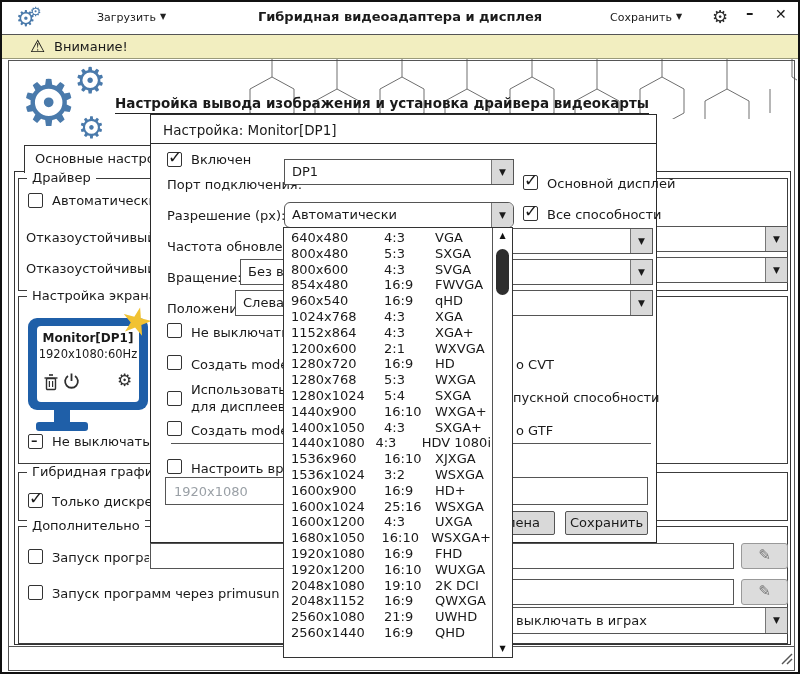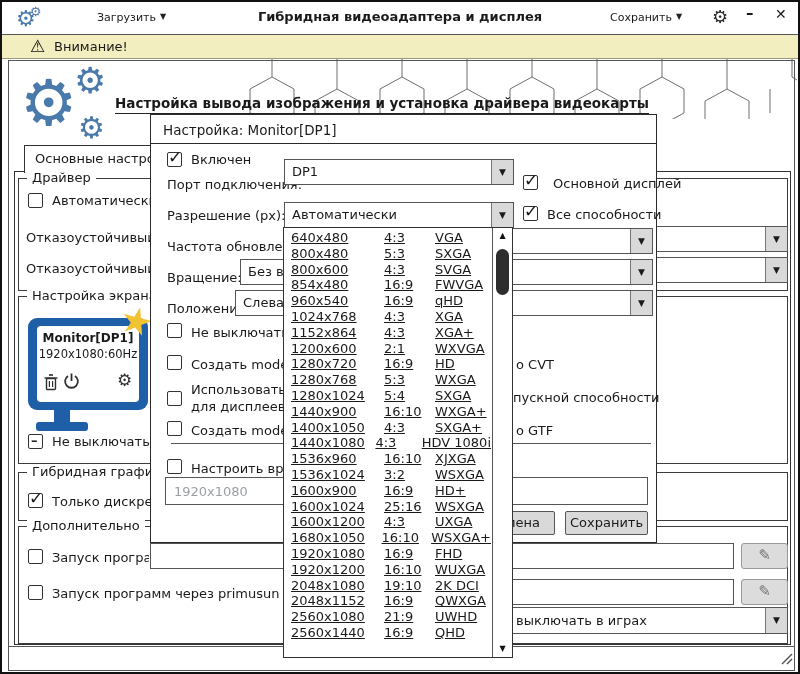--- a/index.html
+++ b/index.html
@@ -38,21 +38,21 @@
   .editbtn { position:absolute; background:#dcdcdc; border:1px solid #999; border-radius:3px; text-align:center; color:#777; font-size:15px; line-height:23px; }
 
   
   .modal { position:absolute; left:148px; top:112px; width:507px; height:429px; background:#fff; border:1.5px solid #2a2a2a; z-index:20; }
   .modal-title { position:absolute; left:12px; top:7px; font-size:13.5px; }
   .modal-titleline { position:absolute; left:0; top:28px; width:100%; border-top:1.5px solid #2a2a2a; }
   .sep { position:absolute; border-top:1px solid #555; }
 
   
   .listbox { position:absolute; left:281px; top:225px; width:230px; height:431px; background:#fff; border:1.5px solid #333; z-index:30; }
-  .items { position:absolute; left:2px; top:2px; right:21px; bottom:2px; overflow:hidden;text-decoration:underline; }
+  .items { position:absolute; left:2px; top:2px; right:21px; bottom:2px; overflow:hidden; }
   .lrow { display:flex; height:15.8px; line-height:15.5px; font-size:13px; padding-left:5px; white-space:nowrap; }
   .lrow .c1 { width:93px; } .lrow .c2 { width:51px; } .lrow .c3 { flex:1; }
   .sbar { position:absolute; top:0; right:0; bottom:0; width:20px; border-left:1px solid #555; }
   .sbtn { position:absolute; left:0; right:0; height:16px; text-align:center; font-size:8px; line-height:16px; background:#fff; color:#111; }
   .sthumb { position:absolute; left:3px; right:3px; top:21px; height:46px; background:#2e2e2e; border-radius:7px; }
 
   .hexwrap { position:absolute; left:140px; top:57px; width:655px; height:60px; z-index:1; }
   .heading { position:absolute; left:113px; top:93px; font-size:13.5px; font-weight:bold; border-bottom:1.5px solid #222; padding-bottom:2px; white-space:nowrap; z-index:2; background:transparent; }
 
   
@@ -189,24 +189,24 @@
 
     <div class="cb checked" style="left:16px; top:37px;"></div>
     <div class="lbl" style="left:40px; top:37px;">Включен</div>
 
     <div class="lbl" style="left:16px; top:62px;">Порт подключения:</div>
     <div class="combo" style="left:133px; top:44px; width:230px; height:26px;">
       <span class="val">DP1</span>
       <span class="btn"><span>▼</span></span>
     </div>
     <div class="cb checked" style="left:372px; top:60px;"></div>
-    <div class="lbl" style="left:396px; top:61px;margin-left:6px;">Основной дисплей</div>
+    <div class="lbl" style="left:396px; top:61px;">Основной дисплей</div>
 
     <div class="lbl" style="left:16px; top:93px;">Разрешение (px):</div>
-    <div class="combo" style="left:133px; top:87px; width:230px; height:26px;">
+    <div class="combo" style="left:133px; top:87px; width:230px; height:26px;border-radius:6px;">
       <span class="val">Автоматически</span>
       <span class="btn"><span>▼</span></span>
     </div>
     <div class="cb checked" style="left:372px; top:91px;"></div>
     <div class="lbl" style="left:396px; top:92px;">Все способности</div>
 
     <div class="lbl" style="left:16px; top:124px;">Частота обновления (Гц):</div>
     <div class="combo" style="left:282px; top:113px; width:220px; height:26px;">
       <span class="btn"><span>▼</span></span>
     </div>

